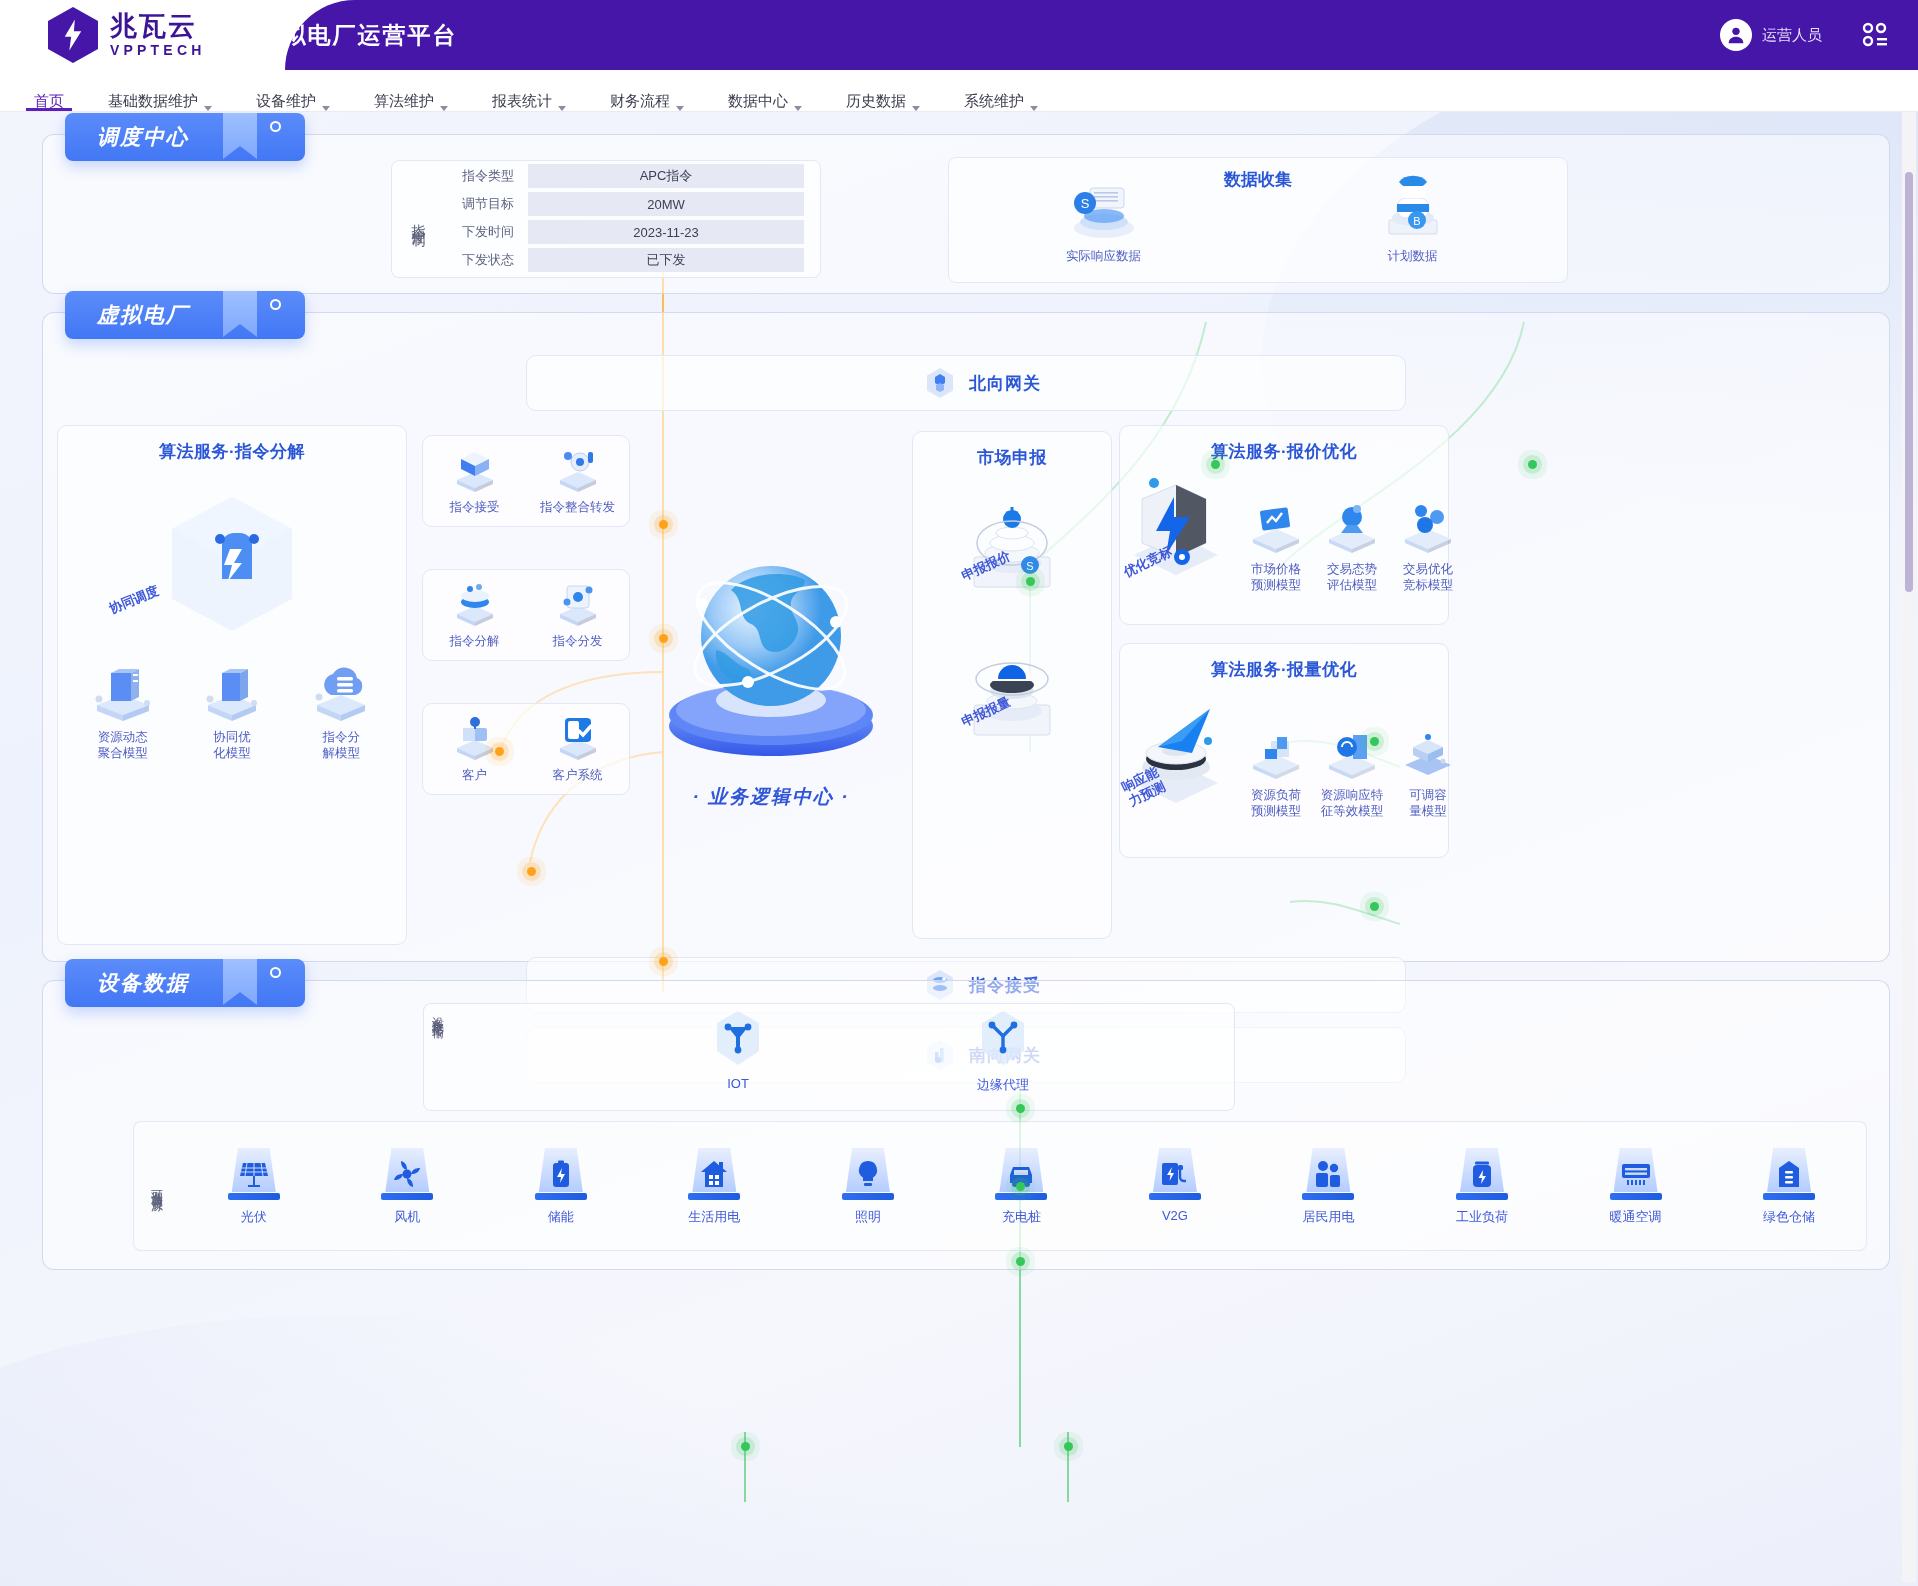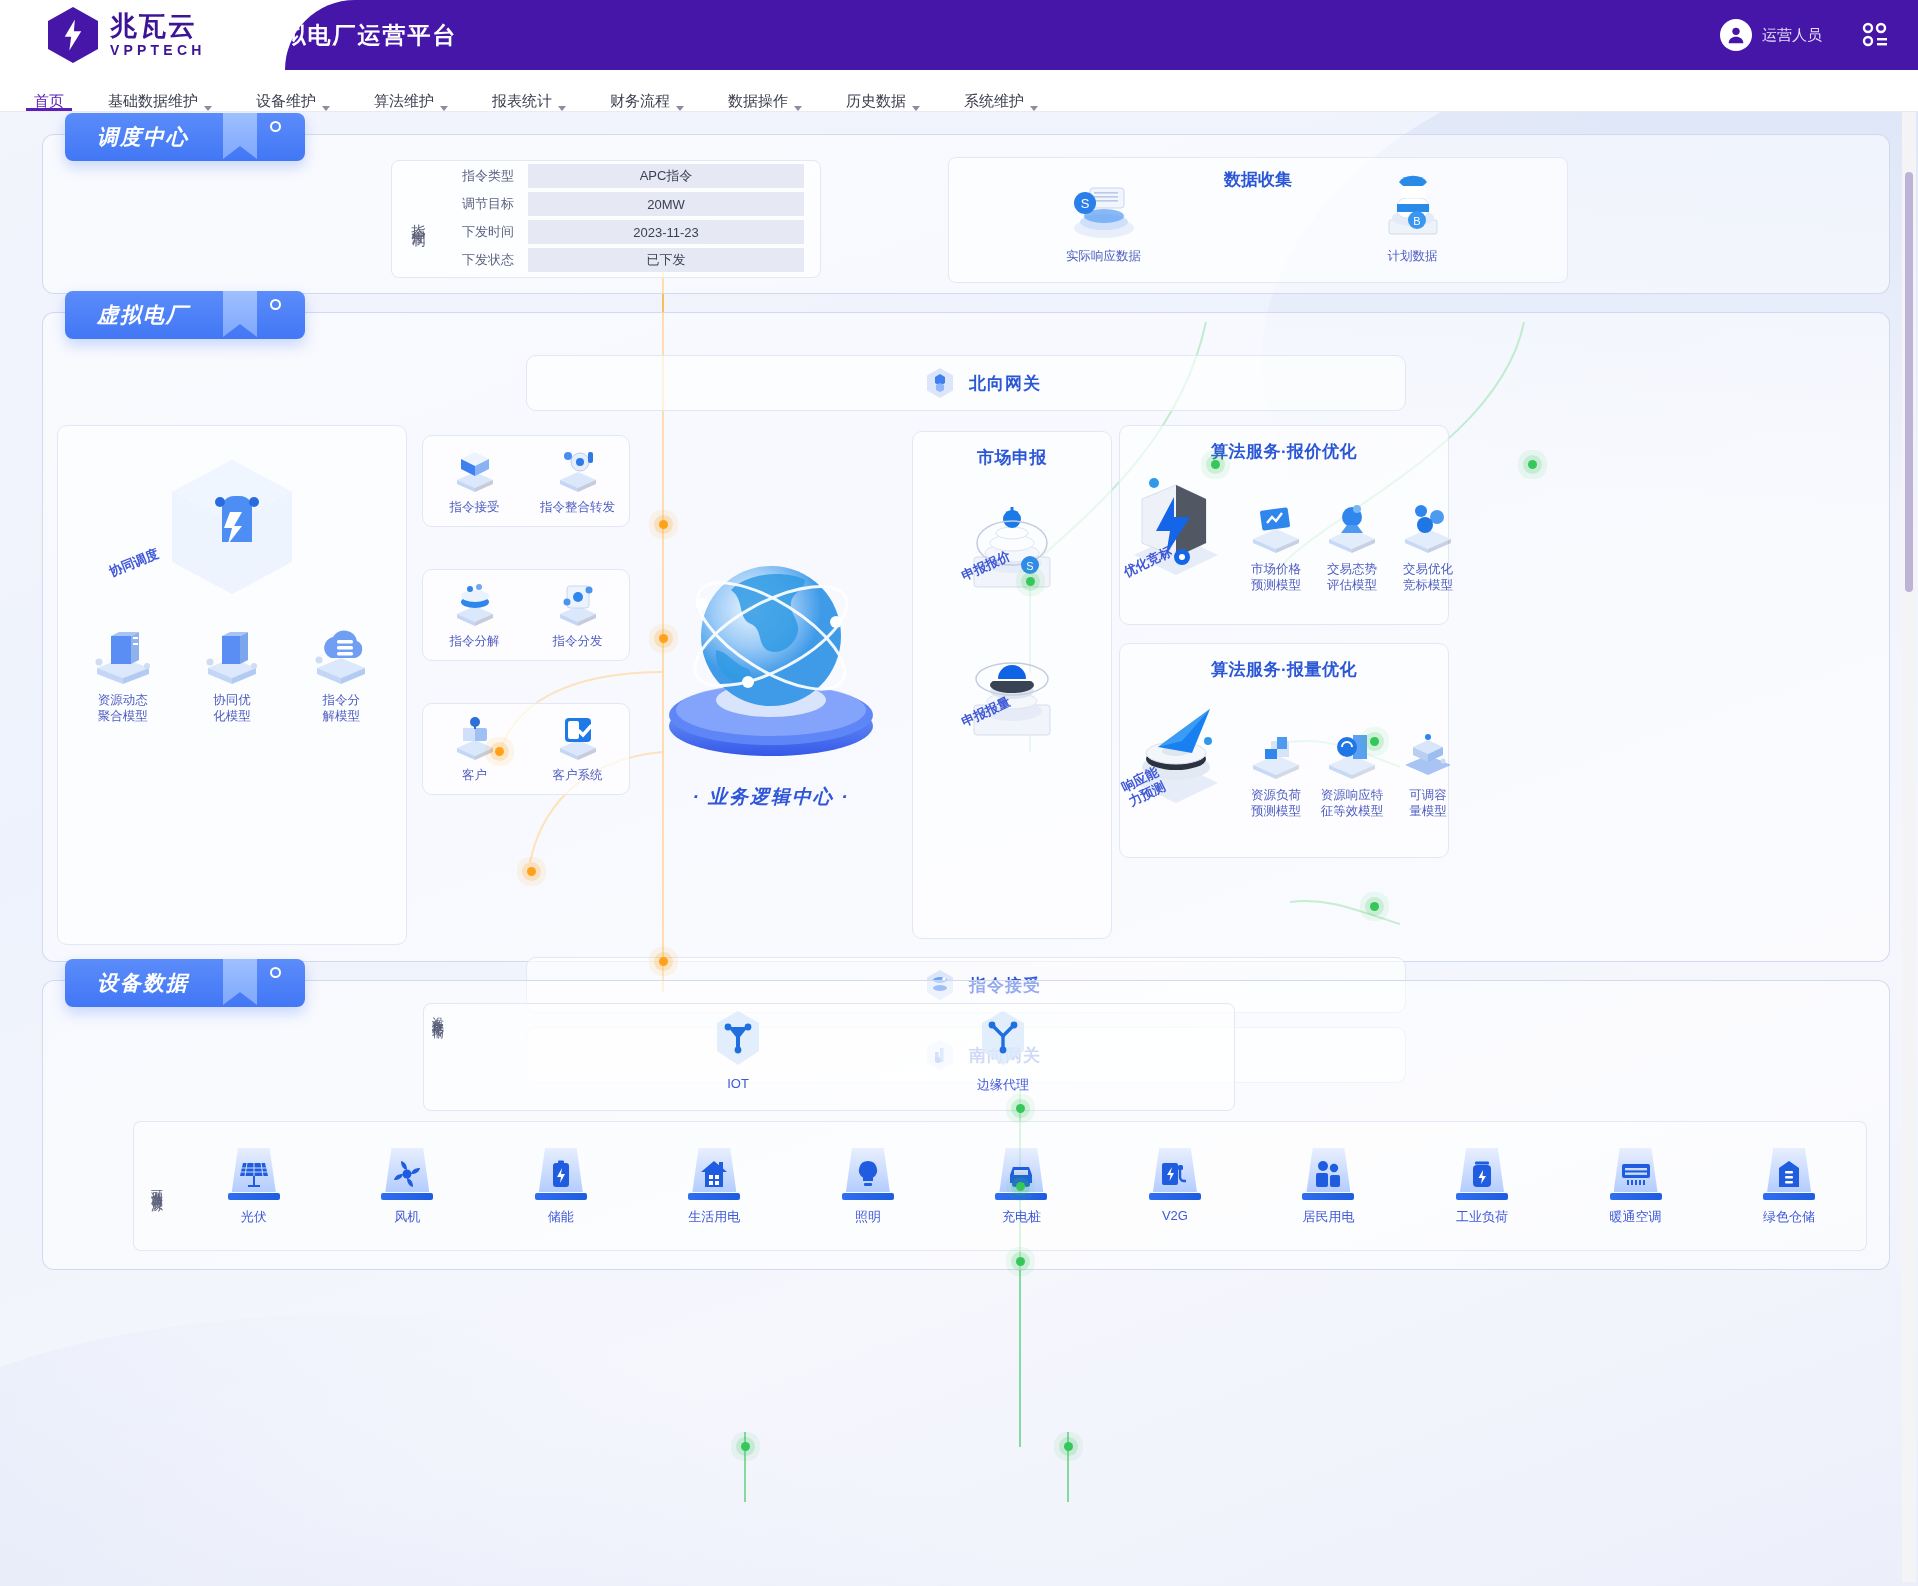--- a/index.html
+++ b/index.html
@@ -397,21 +397,21 @@
   </div>
   <div class="nav-item">
     <span>报表统计</span>
     <span class="caret"></span>
   </div>
   <div class="nav-item">
     <span>财务流程</span>
     <span class="caret"></span>
   </div>
   <div class="nav-item">
-    <span>数据操作</span>
+    <span>数据中心</span>
     <span class="caret"></span>
   </div>
   <div class="nav-item">
     <span>历史数据</span>
     <span class="caret"></span>
   </div>
   <div class="nav-item">
     <span>系统维护</span>
     <span class="caret"></span>
   </div>
@@ -497,20 +497,21 @@
         <path d="M17 2 L30 9.5 V24.5 L17 32 L4 24.5 V9.5 Z" fill="#dbe6fb"></path>
         <path d="M12 11l5-3 5 3v6l-5 3-5-3z" fill="#3f7ff0"></path>
         <path d="M13 19l4-2 4 2v5l-4 2-4-2z" fill="#8fb6f8"></path>
       </svg>
       <span class="t">北向网关</span>
     </div>
 
     <div class="vpp-grid" style="height:520px;">
 
       <div class="sub-panel">
+        <div class="sub-title">算法服务·指令分解</div>
 
         <div style="display:flex;justify-content:center;margin-top:26px;position:relative;">
           <svg width="150" height="150" viewBox="0 0 150 150">
             <path d="M75 8 L135 40 V110 L75 142 L15 110 V40 Z" fill="#e8f0fd" opacity=".75"></path>
             <path d="M75 8 L135 40 L75 72 L15 40 Z" fill="#f0f6ff" opacity=".8"></path>
             <g transform="translate(55,44)">
               <path d="M10 12c0-7 5-12 12-12h6c7 0 12 5 12 12v34H10z" fill="#4d8ef5"></path>
               <path d="M18 16 L30 16 L22 30 H30 L16 48 L20 32 H12 Z" fill="#ffffff"></path>
               <circle cx="8" cy="6" r="5" fill="#2a6ce0"></circle>
               <circle cx="42" cy="6" r="5" fill="#2a6ce0"></circle>

